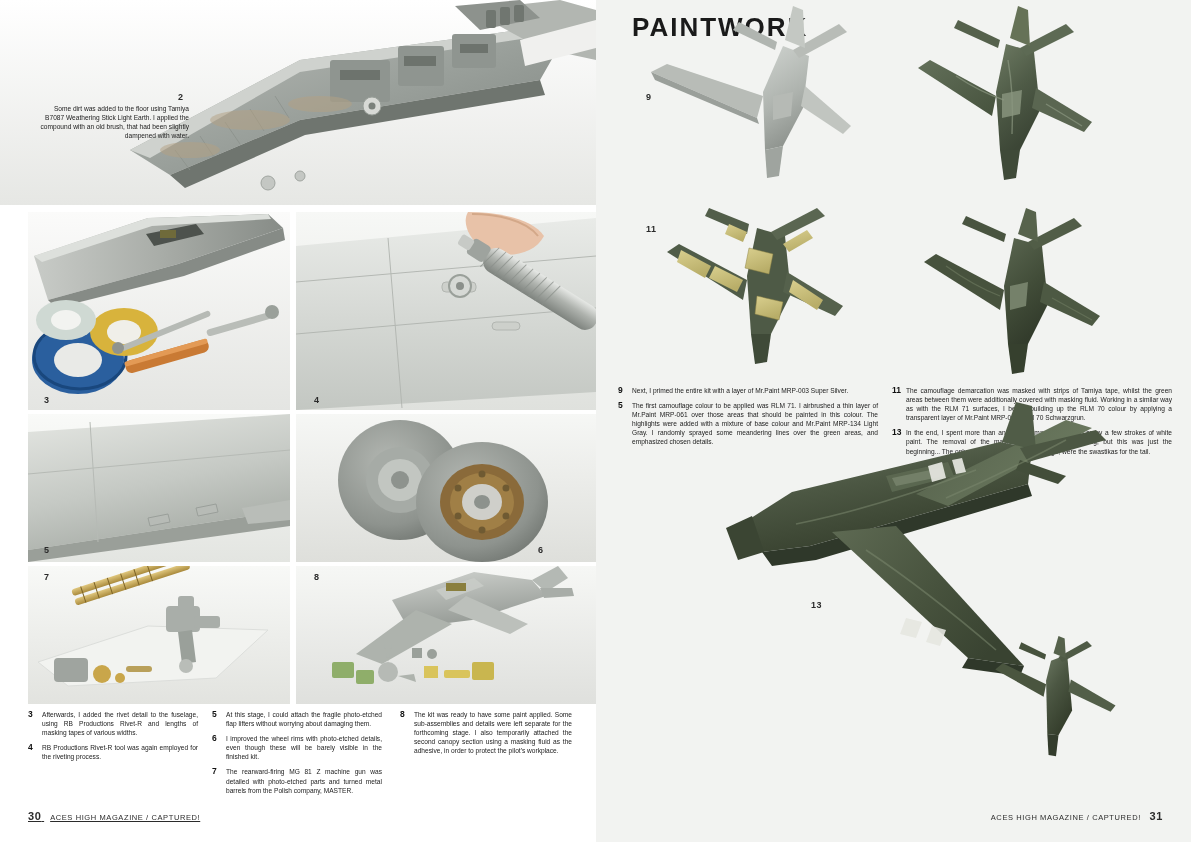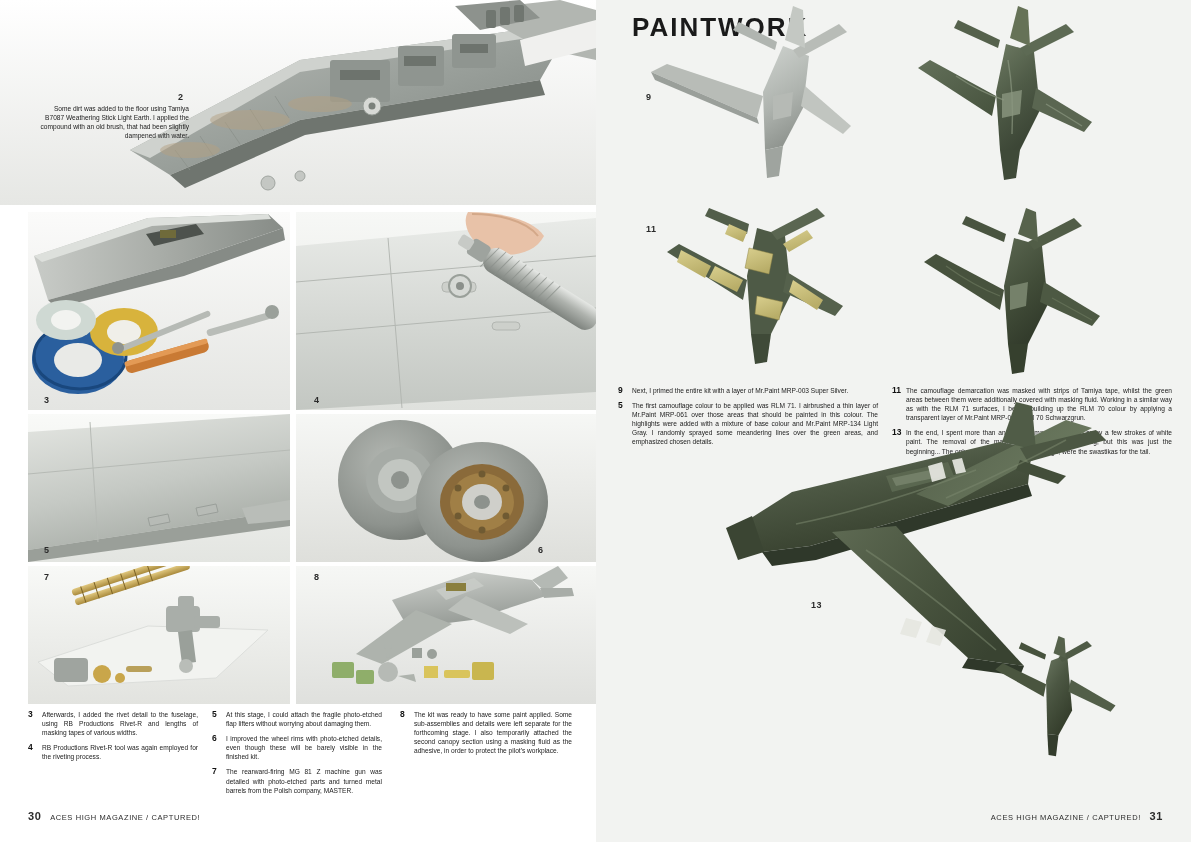--- a/index.html
+++ b/index.html
@@ -395,21 +395,21 @@
       </div>
     </div>
 
     <div class="capblock" style="left:400px;top:710px;width:172px;">
       <div class="capitem">
         <span class="num">8</span>
         <span>The kit was ready to have some paint applied. Some sub-assemblies and details were left separate for the forthcoming stage. I also temporarily attached the second canopy section using a masking fluid as the adhesive, in order to protect the pilot's workplace.</span>
       </div>
     </div>
 
-    <div class="footer" style="left:28px;top:810px;">
+    <div class="footer" style="left:28px;top:810px;text-decoration:underline;">
       <span class="pg">30</span>
       <span style="margin-left:6px;">ACES HIGH MAGAZINE / CAPTURED!</span>
     </div>
   </div>
 
   <div class="page page-right">
 
     <div class="paintwork" style="left:36px;top:12px;">PAINTWORK</div>
 
     <div class="photo" style="left:11px;top:0;width:288px;height:206px;background:transparent;">

